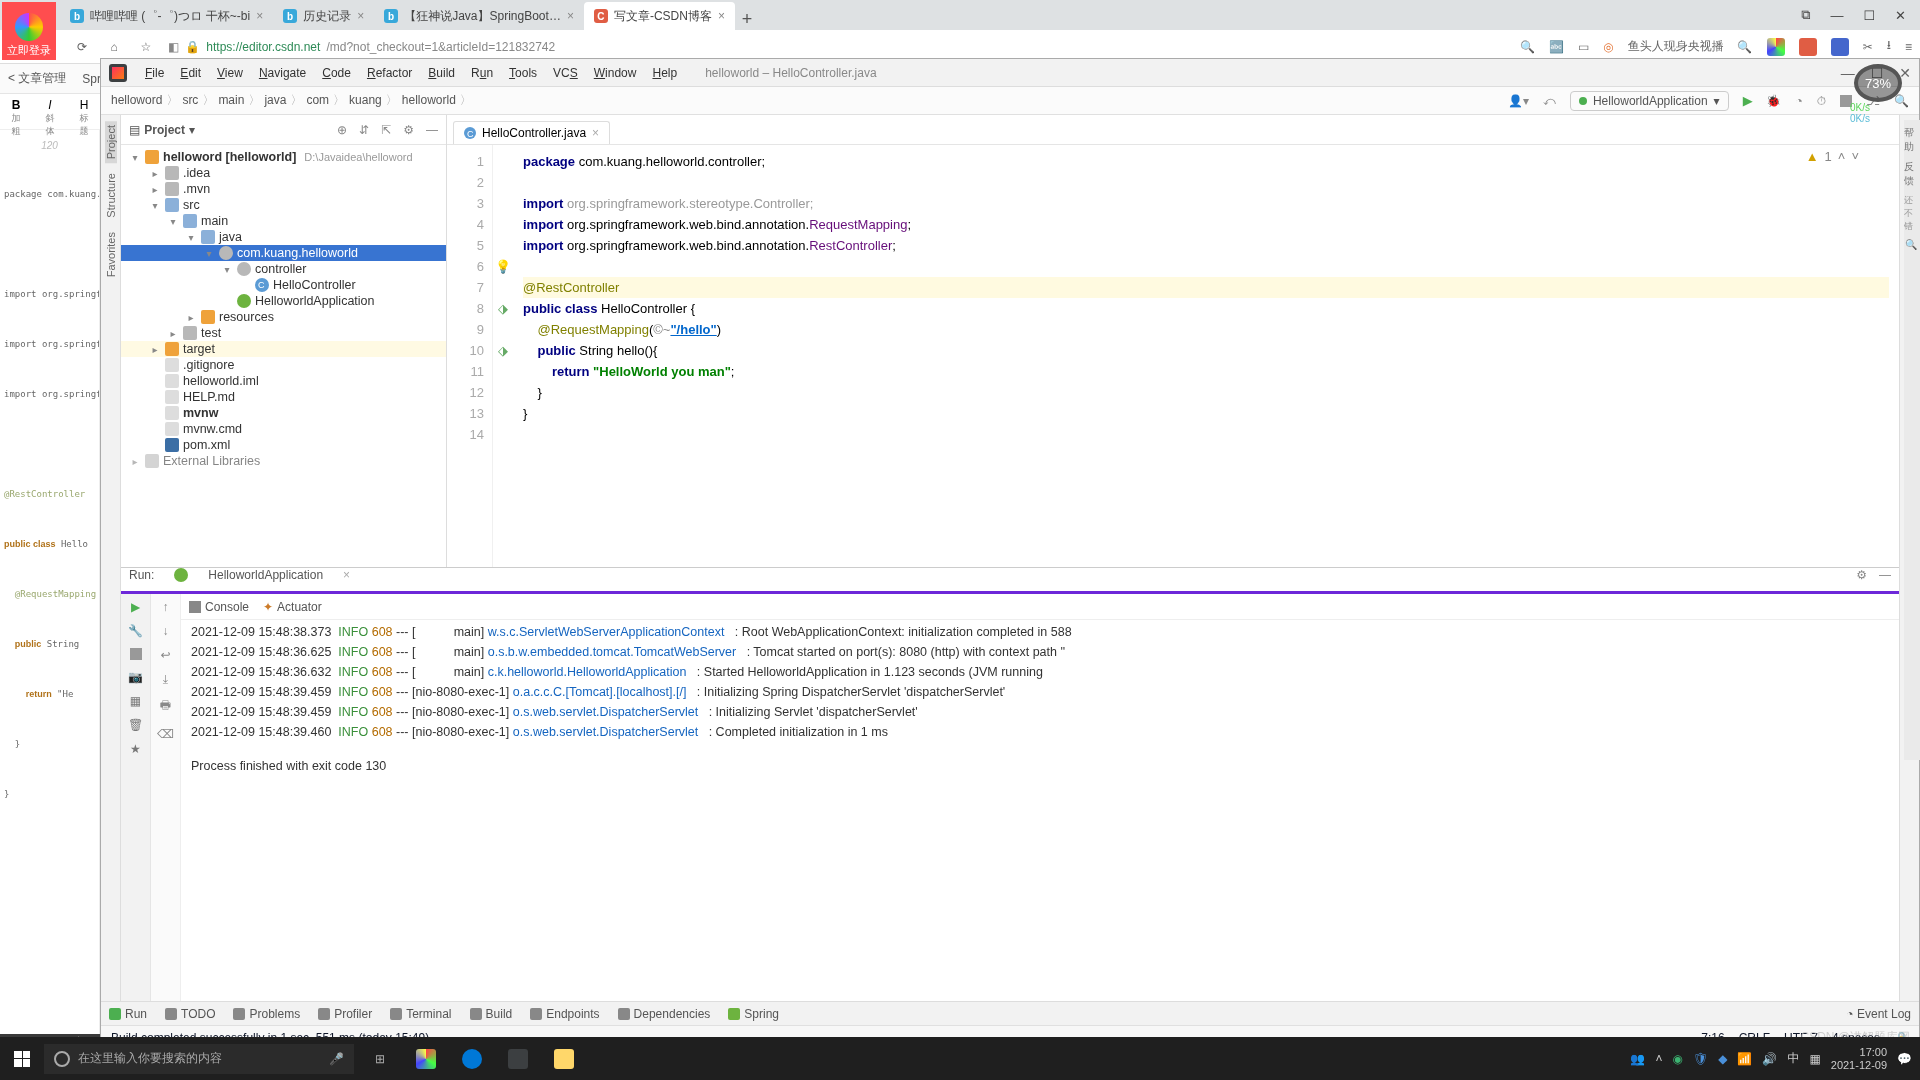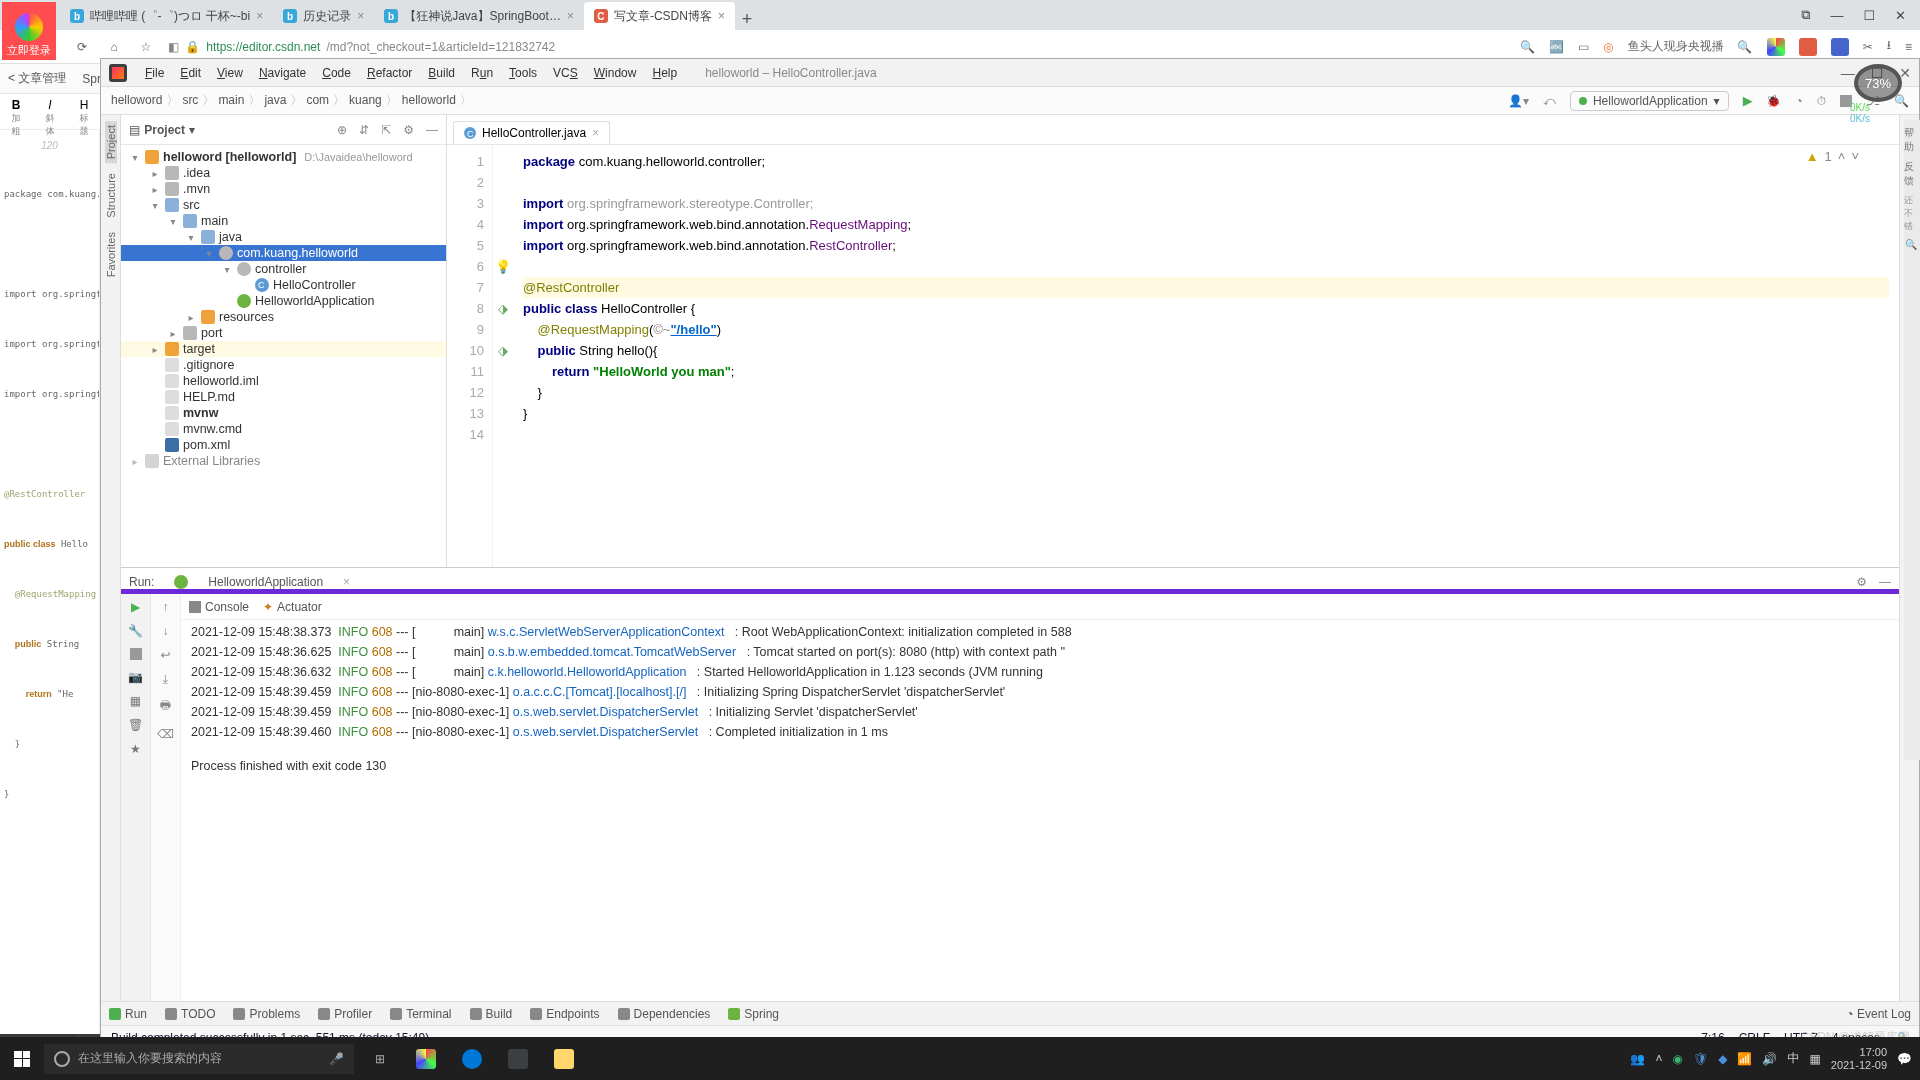--- a/index.html
+++ b/index.html
@@ -102,21 +102,21 @@
 .id{color:#660e7a;}
 .imp-gray{color:#999;}
 .link{color:#0066cc;text-decoration:underline;}
 .err-badge{position:absolute;right:40px;top:4px;display:flex;gap:6px;align-items:center;color:#888;}
 .warn-tri{color:#d1a000;}
 
 .right-rail{ width:20px;background:#f2f2f2;border-left:1px solid #ddd;display:flex;flex-direction:column;align-items:center;gap:6px;padding-top:10px;}
 
 
 .run-panel{ position:absolute; left:20px; right:20px; bottom:24px; top:calc(56px + 452px); background:#fff; border-top:1px solid #ccc; display:flex; flex-direction:column; }
-.run-header{height:26px;border-bottom:5px solid #6d28d9;display:flex;align-items:flex-end;padding:0 8px;gap:20px;color:#555;}
+.run-header{height:26px;border-bottom:3px solid #6d28d9;display:flex;align-items:flex-start;padding:0 8px;gap:20px;color:#555;}
 .run-header .spring-icon{width:14px;height:14px;border-radius:50%;background:#6db33f;display:inline-block;}
 .run-header-tools{margin-left:auto;display:flex;gap:12px;color:#888;}
 .run-body{flex:1;display:flex;overflow:hidden;}
 .run-left-rail{width:30px;background:#f2f2f2;border-right:1px solid #e5e5e5;display:flex;flex-direction:column;align-items:center;padding:6px 0;gap:10px;color:#777;}
 .run-left-rail .play{color:#4caf50;}
 .run-subtools{width:30px;background:#fafafa;border-right:1px solid #eee;display:flex;flex-direction:column;align-items:center;padding:6px 0;gap:10px;color:#888;}
 .console-tabs{height:26px;border-bottom:1px solid #eee;display:flex;align-items:center;gap:14px;padding:0 8px;}
 .console-tabs .ct{display:flex;align-items:center;gap:4px;color:#555;}
 .console-tabs .ct .ci{width:12px;height:12px;background:#888;}
 .console-out{flex:1;overflow:auto;font-family:Consolas,monospace;font-size:12.5px;padding:2px 10px;white-space:pre;}
@@ -380,21 +380,21 @@
             <span>HelloworldApplication</span>
           </div>
         <div class="tree-item" style="padding-left:64px;">
             <span class="chev">▸</span>
             <span class="ico folder-mod"></span>
             <span>resources</span>
           </div>
         <div class="tree-item" style="padding-left:46px;">
             <span class="chev">▸</span>
             <span class="ico folder"></span>
-            <span>port</span>
+            <span>test</span>
           </div>
         <div class="tree-item hl" style="padding-left:28px;">
             <span class="chev">▸</span>
             <span class="ico folder-mod"></span>
             <span>target</span>
           </div>
         <div class="tree-item" style="padding-left:28px;">
             <span class="chev"></span>
             <span class="ico file"></span>
             <span>.gitignore</span>

